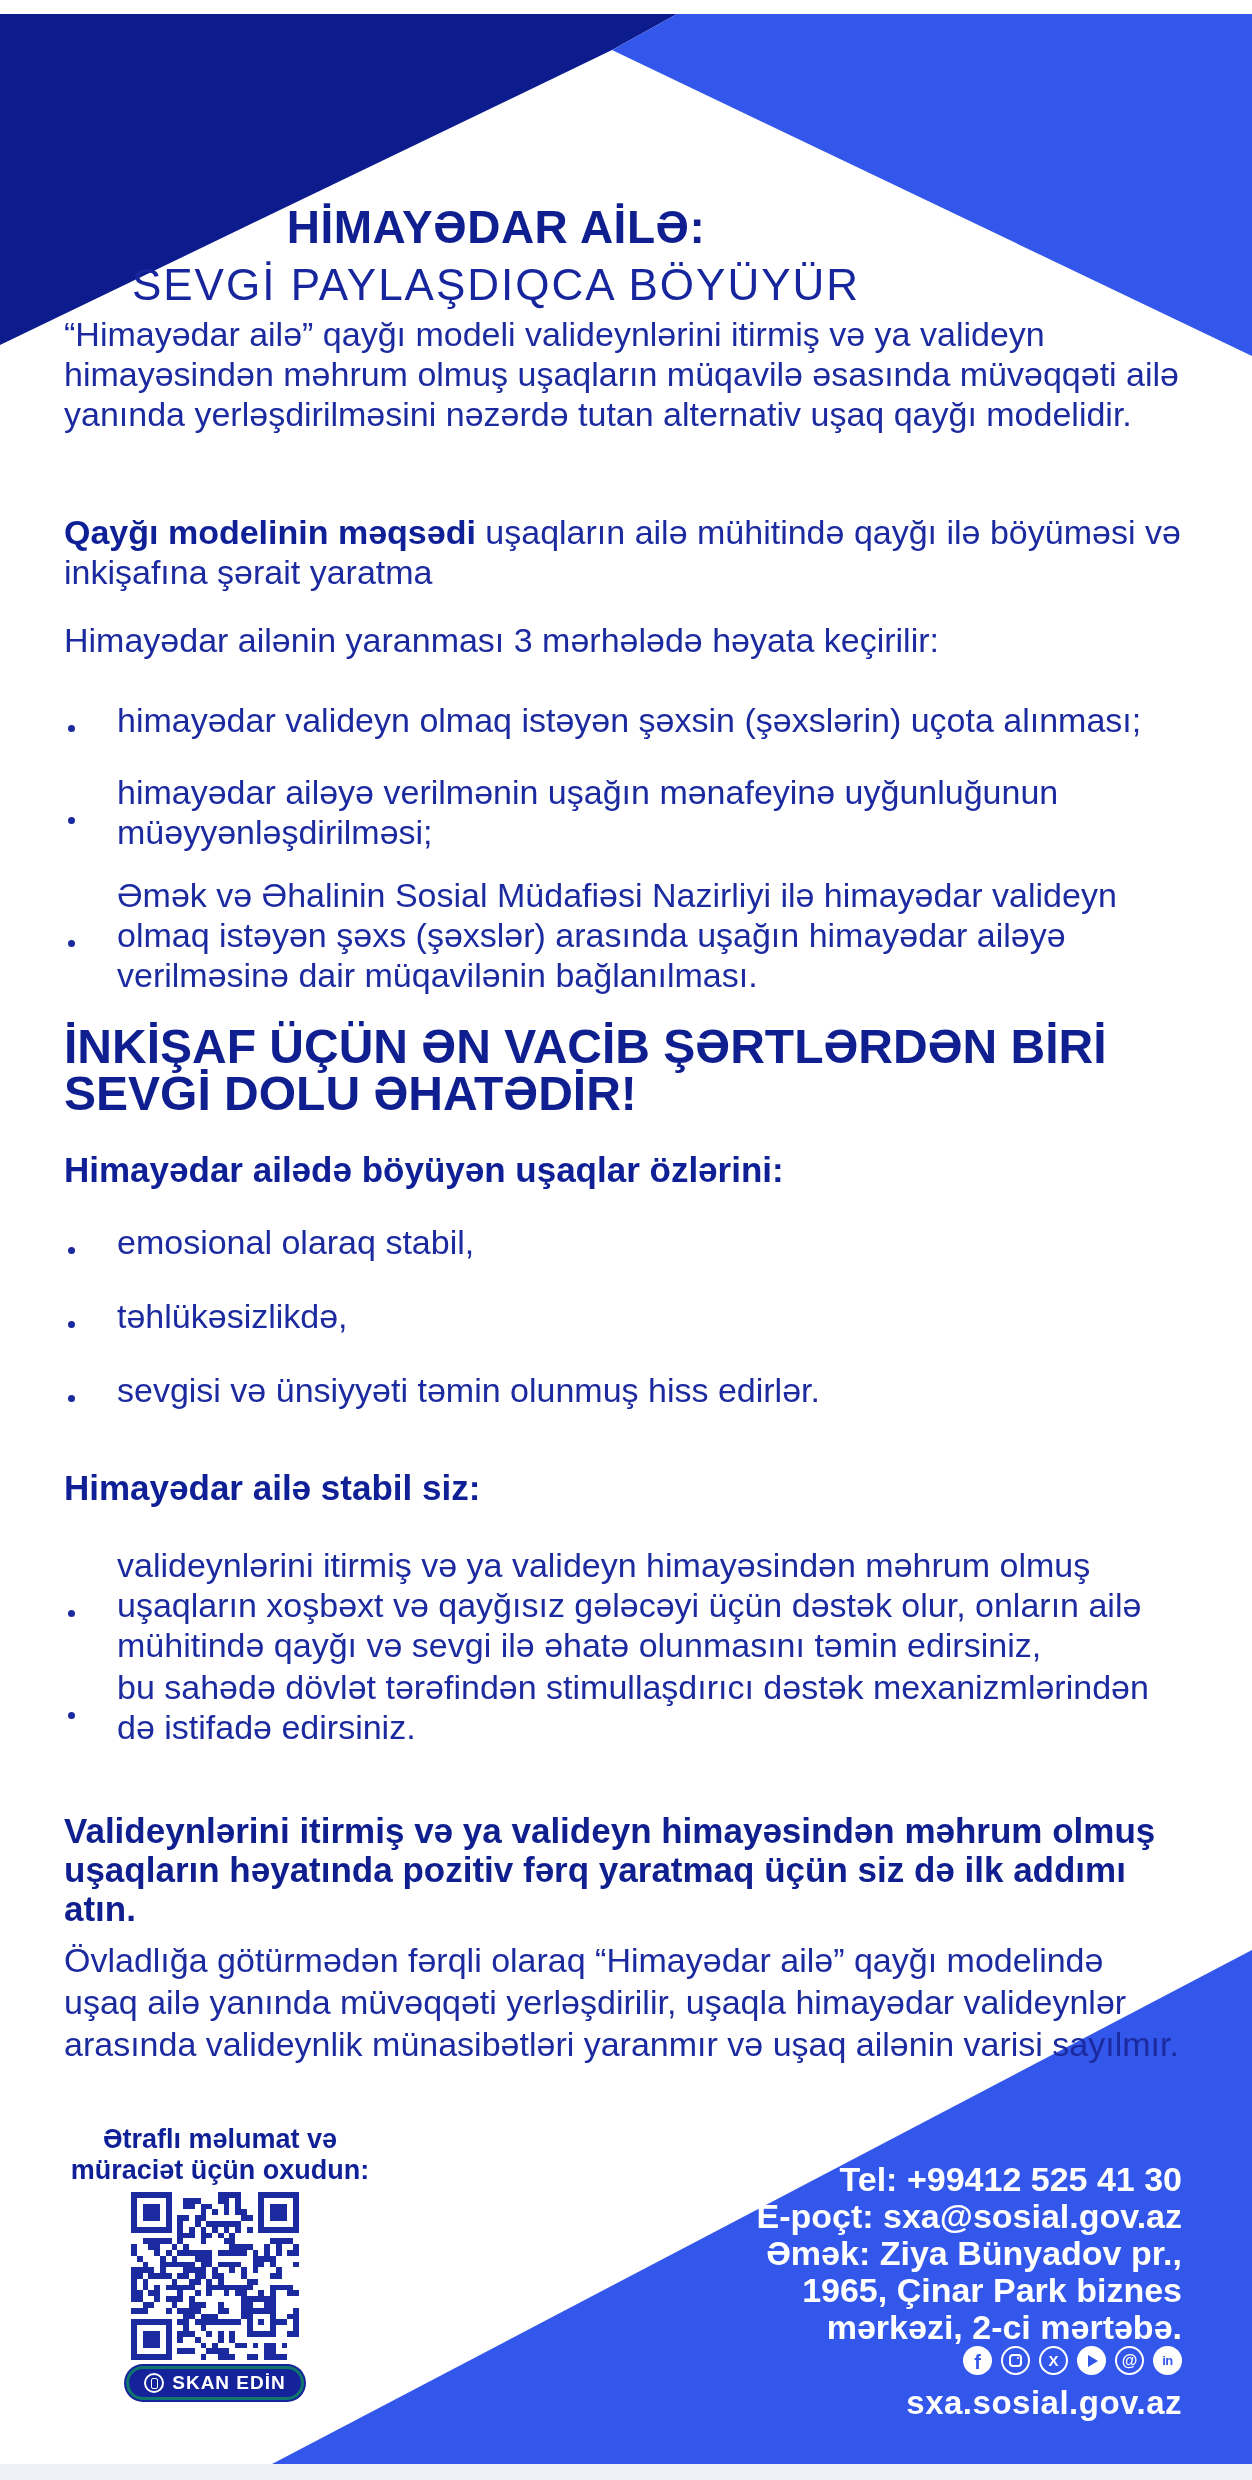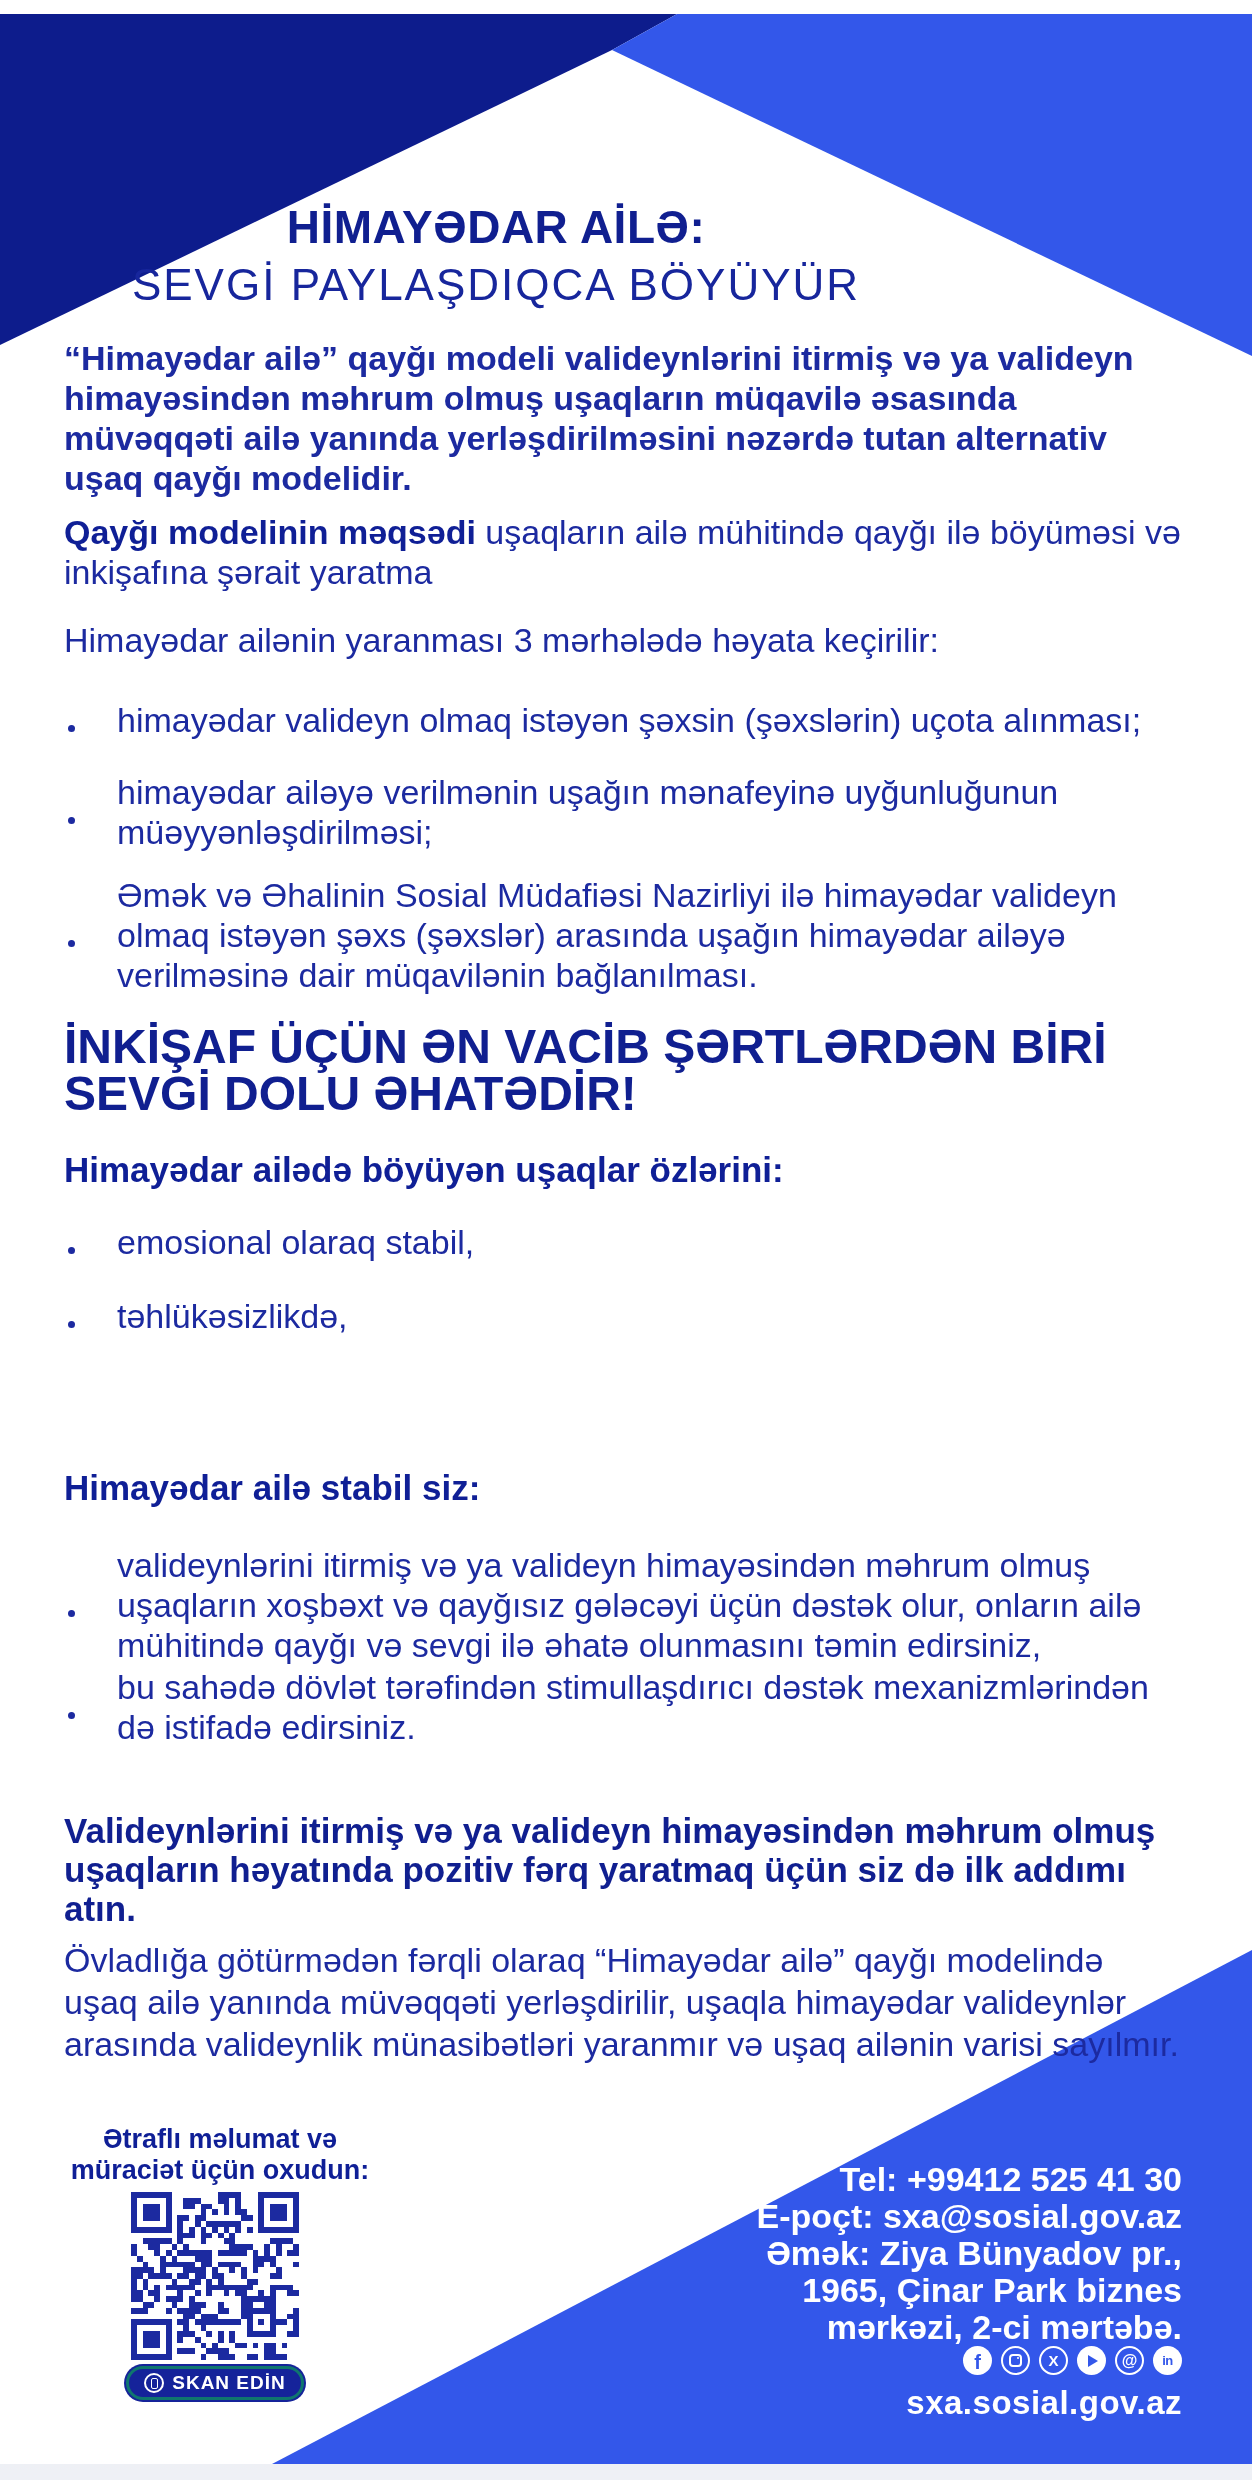--- a/index.html
+++ b/index.html
@@ -60,21 +60,21 @@
 <div class="poster">
 
   <div class="shape navy-shape"></div>
   <div class="shape royal-top"></div>
   <div class="shape royal-bottom"></div>
   <div class="bottom-strip"></div>
 
   <div class="t center title1">HİMAYƏDAR AİLƏ:</div>
   <div class="t center title2">SEVGİ PAYLAŞDIQCA BÖYÜYÜR</div>
 
-  <div class="t para" style="top:338px;font-weight:bold;">“Himayədar ailə” qayğı modeli valideynlərini itirmiş və ya valideyn himayəsindən məhrum olmuş uşaqların müqavilə əsasında müvəqqəti ailə yanında yerləşdirilməsini nəzərdə tutan alternativ uşaq qayğı modelidir.</div>
+  <div class="t para" style="top:314px;">“Himayədar ailə” qayğı modeli valideynlərini itirmiş və ya valideyn himayəsindən məhrum olmuş uşaqların müqavilə əsasında müvəqqəti ailə yanında yerləşdirilməsini nəzərdə tutan alternativ uşaq qayğı modelidir.</div>
 
   <div class="t para" style="top:512px;">
     <span class="b">Qayğı modelinin məqsədi</span><span> uşaqların ailə mühitində qayğı ilə böyüməsi və inkişafına şərait yaratma</span>
   </div>
 
   <div class="t para" style="top:620px;">Himayədar ailənin yaranması 3 mərhələdə həyata keçirilir:</div>
 
   <div class="bullet" style="top:700px;">
     <span class="dot"></span>
     <span class="btxt">himayədar valideyn olmaq istəyən şəxsin (şəxslərin) uçota alınması;</span>
@@ -94,20 +94,24 @@
   </div>
 
   <div class="t subhead" style="top:1150px;">Himayədar ailədə böyüyən uşaqlar özlərini:</div>
   <div class="bullet" style="top:1222px;">
     <span class="dot"></span>
     <span class="btxt">emosional olaraq stabil,</span>
   </div>
   <div class="bullet" style="top:1296px;">
     <span class="dot"></span>
     <span class="btxt">təhlükəsizlikdə,</span>
+  </div>
+  <div class="bullet" style="top:1370px;">
+    <span class="dot"></span>
+    <span class="btxt">sevgisi və ünsiyyəti təmin olunmuş hiss edirlər.</span>
   </div>
 
   <div class="t subhead" style="top:1468px;">Himayədar ailə stabil siz:</div>
   <div class="bullet" style="top:1545px;">
     <span class="dot"></span>
     <span class="btxt">valideynlərini itirmiş və ya valideyn himayəsindən məhrum olmuş uşaqların xoşbəxt və qayğısız gələcəyi üçün dəstək olur, onların ailə mühitində qayğı və sevgi ilə əhatə olunmasını təmin edirsiniz,</span>
   </div>
   <div class="bullet" style="top:1667px;">
     <span class="dot"></span>
     <span class="btxt">bu sahədə dövlət tərəfindən stimullaşdırıcı dəstək mexanizmlərindən də istifadə edirsiniz.</span>

